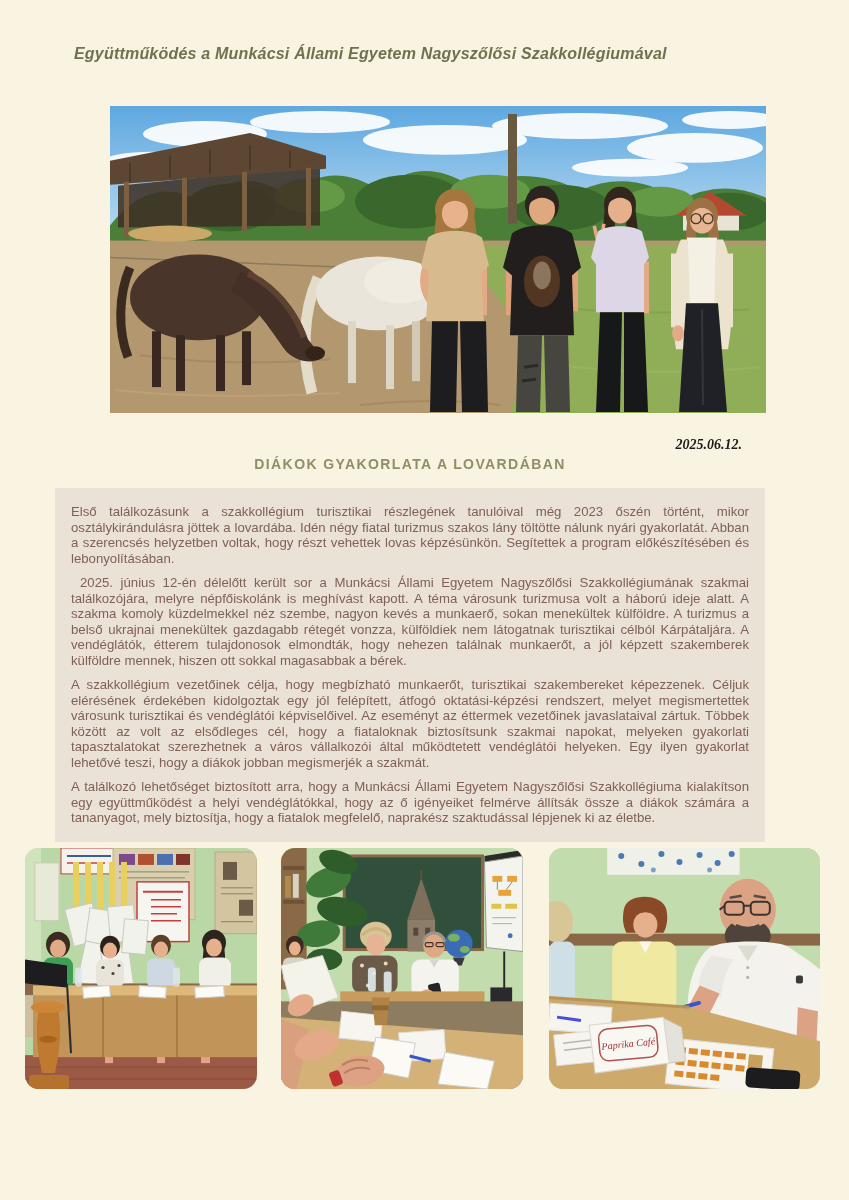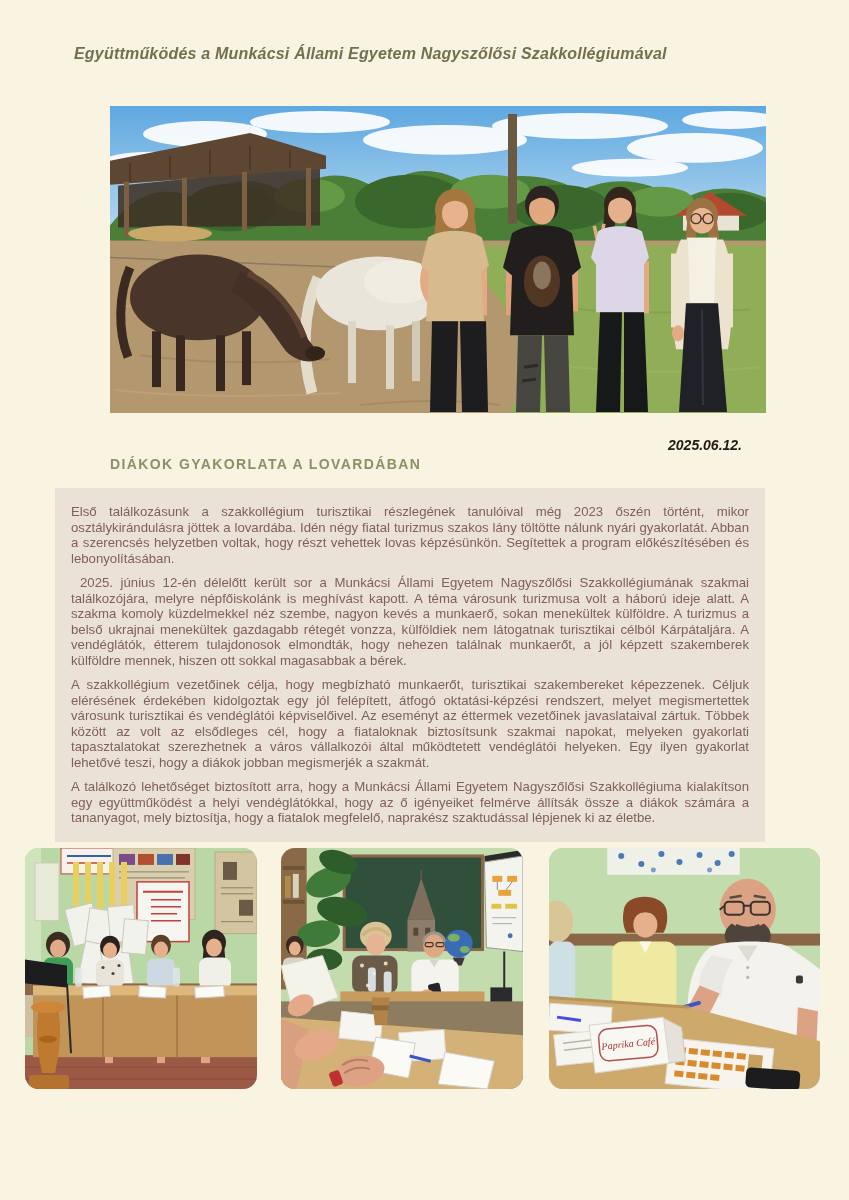--- a/index.html
+++ b/index.html
@@ -5,23 +5,23 @@
   html,body{margin:0;padding:0;background:#f9f3e2;}
   .page{position:relative;width:849px;height:1200px;background:#f9f3e2;overflow:hidden;
         font-family:"Liberation Sans",sans-serif;}
   .title{position:absolute;top:30px;left:74px;width:701px;text-align:left;
          font-size:16px;font-weight:bold;font-style:italic;color:#70714f;
          line-height:26px;letter-spacing:.2px;}
   .main-photo{position:absolute;left:110px;top:106px;width:656px;height:307px;margin:0;
               overflow:hidden;background:#cfe2ef;}
   .main-photo svg{display:block;width:100%;height:100%;}
   .date{position:absolute;top:437px;left:630px;width:112px;text-align:right;
-        font-family:Liberation Sans, sans-serif;font-weight:bold;font-style:italic;
+        font-family:Liberation Serif, serif;font-weight:bold;font-style:italic;
         font-size:14px;color:#1f1c17;}
-  .heading{position:absolute;top:444px;left:110px;width:600px;text-align:left;
+  .heading{position:absolute;top:444px;left:110px;width:600px;text-align:center;
            font-size:14px;font-weight:bold;letter-spacing:1.4px;color:#8f8f66;}
   .article{position:absolute;left:55px;top:488px;width:696px;padding:7px;
            background:#eae1d7;color:#806156;font-size:13.2px;line-height:15.5px;
            text-align:justify;}
   .article p{margin:9px;}
   .article p.indented{text-indent:9px;}
   .photo{position:absolute;top:848px;height:241px;margin:0;border-radius:14px;
          overflow:hidden;background:#b9d8a6;}
   .photo svg{display:block;width:100%;height:100%;}
   .photo-1{left:25px;width:232px;}

